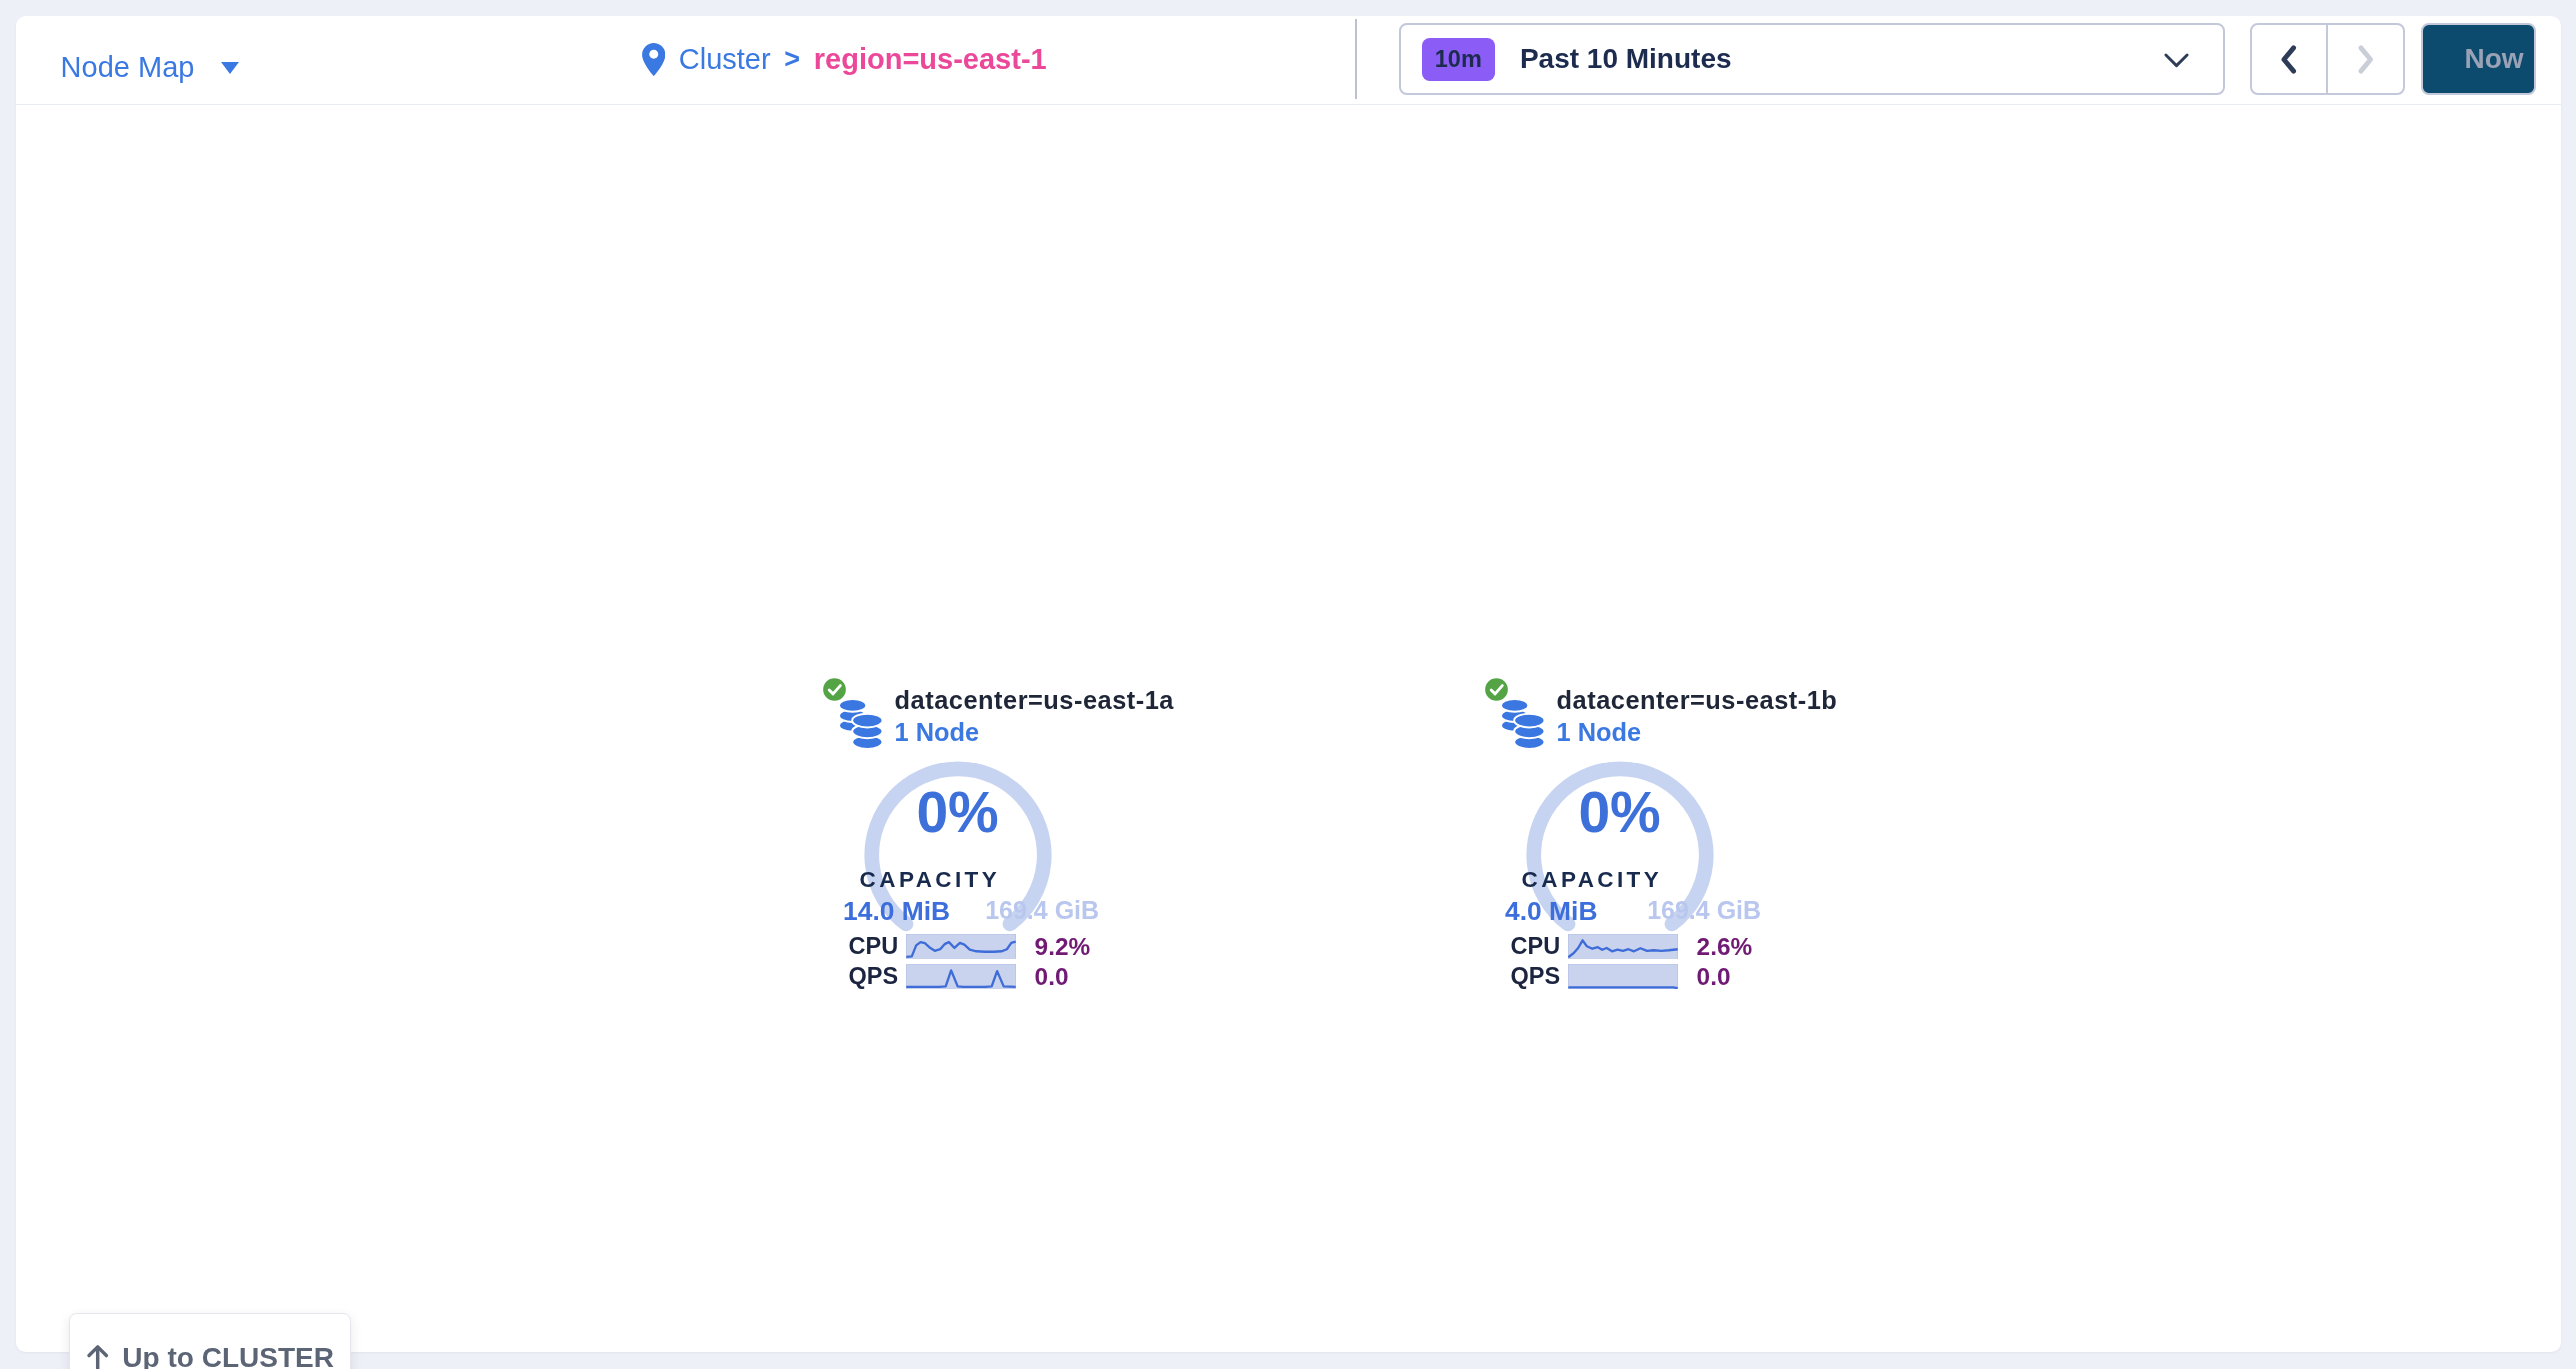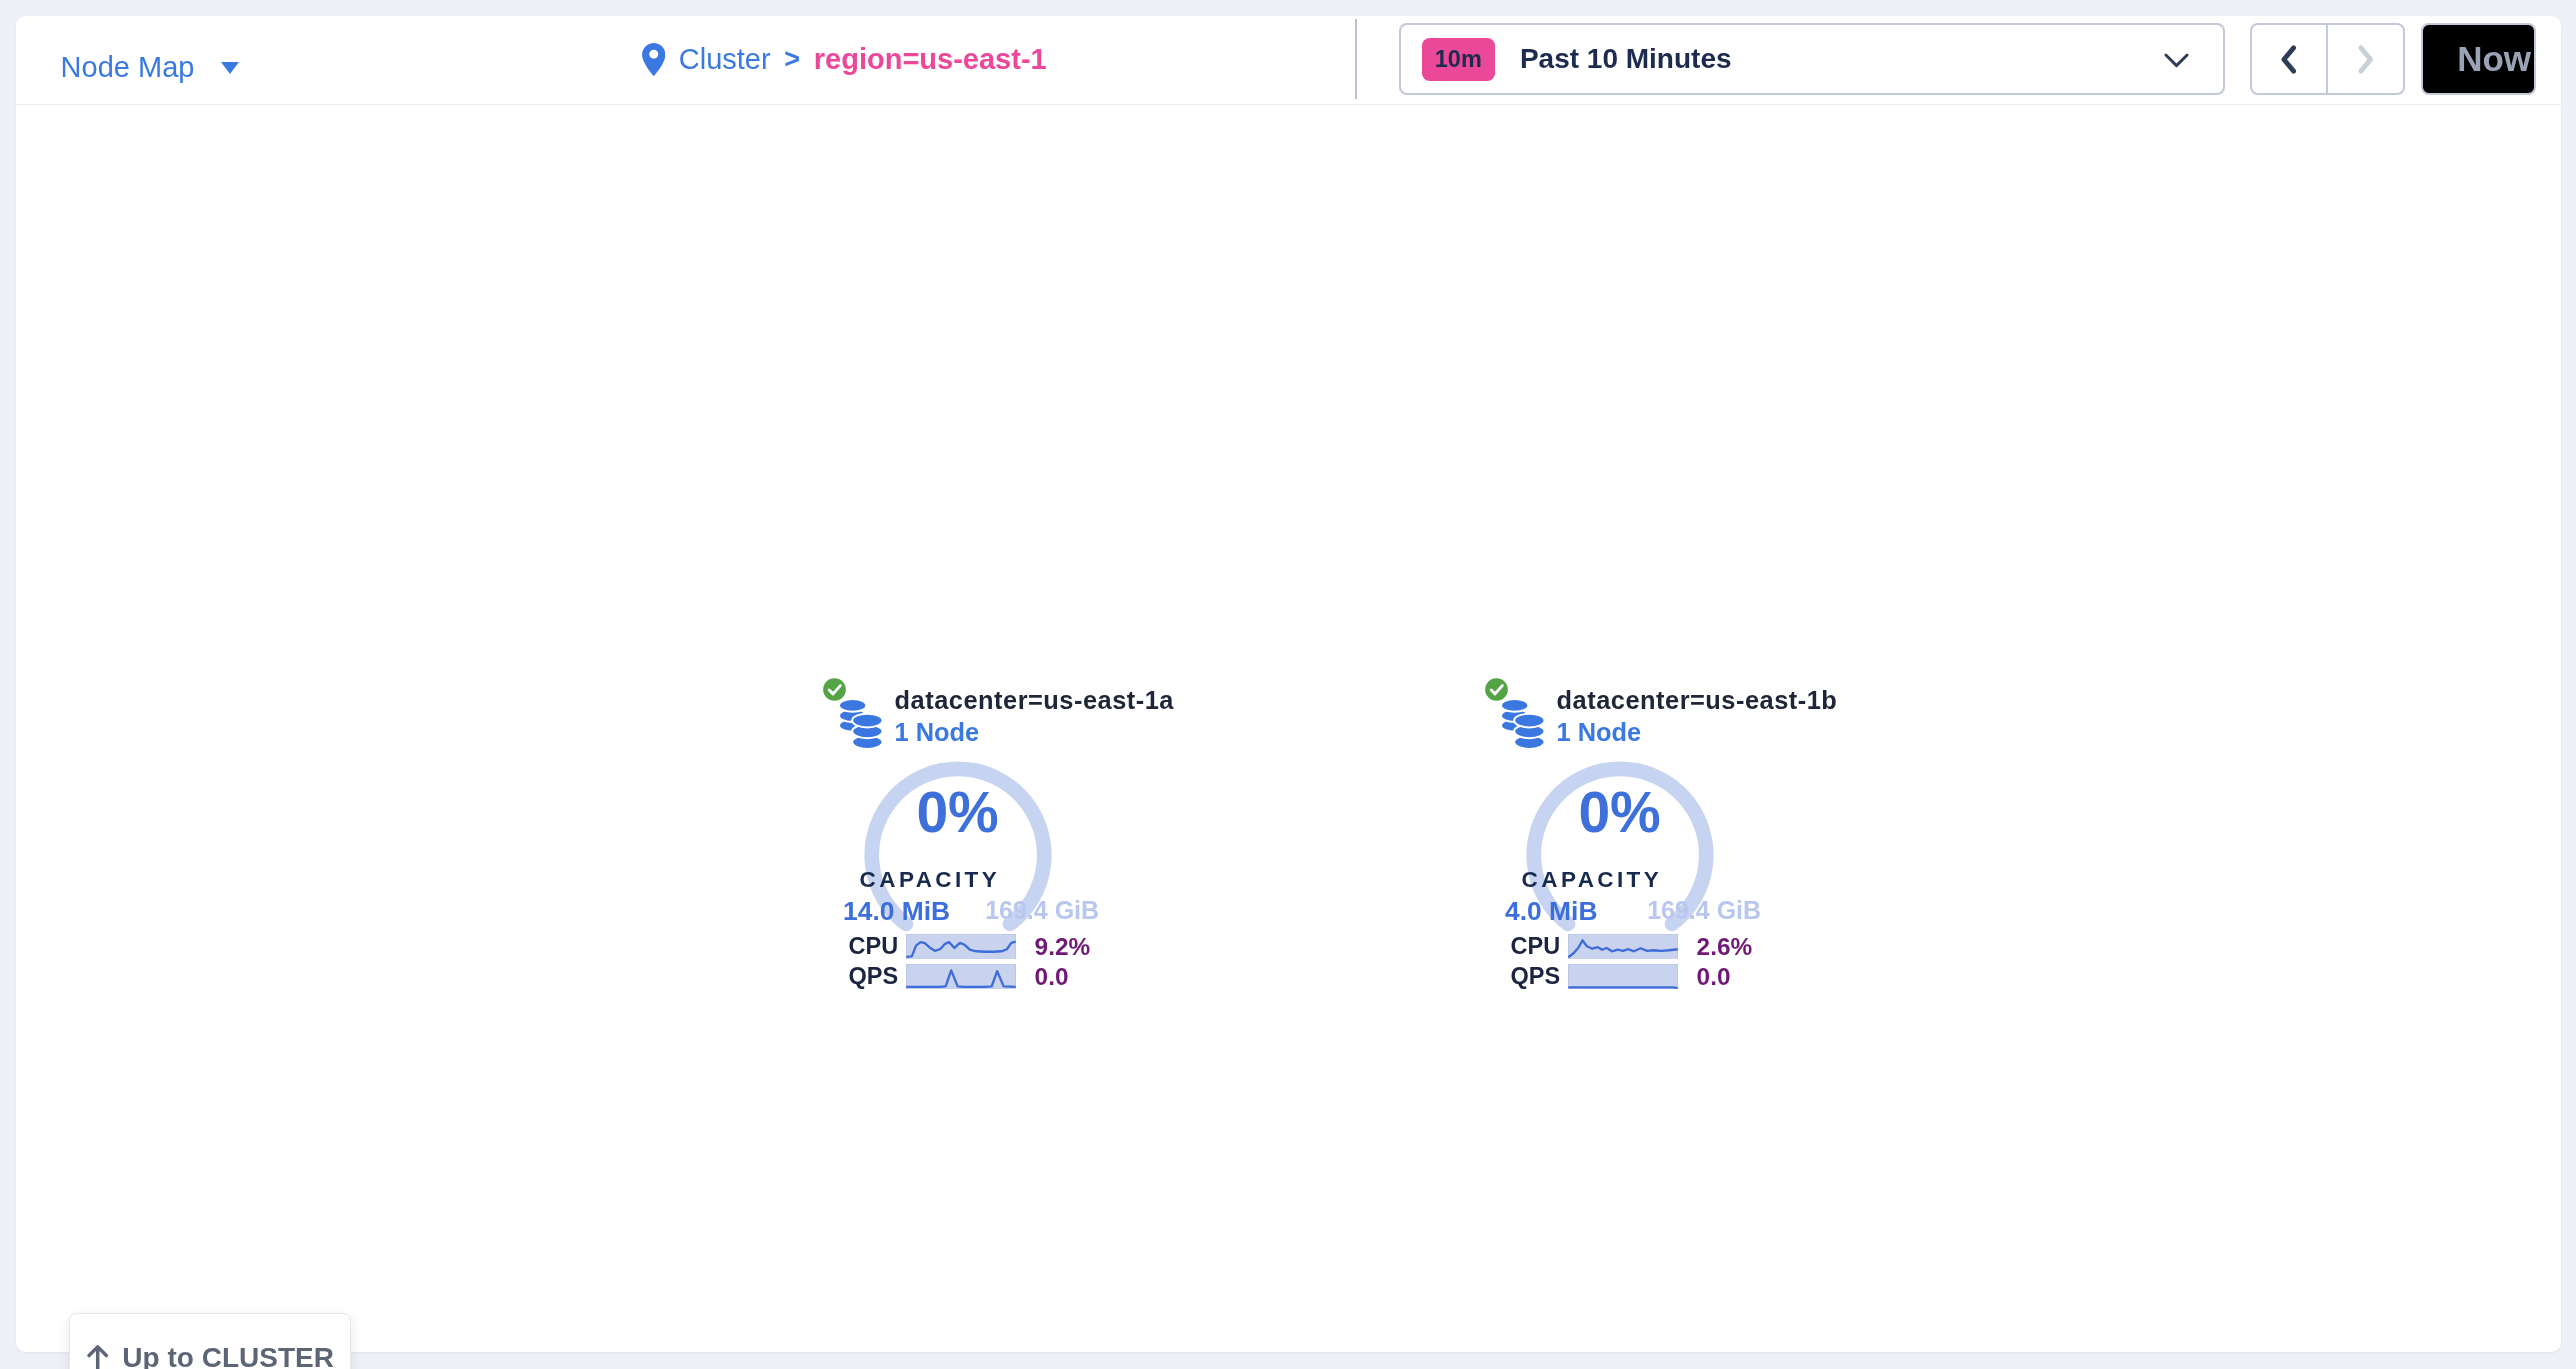--- a/index.html
+++ b/index.html
@@ -27,31 +27,31 @@
   .breadcrumb { position: absolute; left: 626px; top: 0; height: 88px;
                 display: flex; align-items: center; gap: 13.7px; }
   .breadcrumb .root { font-size: 29px; color: #3b79e2; font-weight: 500; cursor: pointer; }
   .breadcrumb .sep  { font-size: 27px; color: #3b79e2; font-weight: 700; }
   .breadcrumb .current { font-size: 29px; color: #ec4899; font-weight: 600; }
   .topbar-divider { position: absolute; left: 1339px; top: 3.9px; width: 2px; height: 80px;
                     background: #b9c1d2; }
   .time-select { position: absolute; left: 1383px; top: 7.8px; width: 826px; height: 72px;
                  border: 2px solid #c3c9da; border-radius: 7.8px;
                  display: flex; align-items: center; background: #fff; cursor: pointer; }
-  .badge-10m { margin-left: 21.5px; background: #ec4899; border-radius: 7.8px;
+  .badge-10m { margin-left: 21.5px; background: #8b5cf6; border-radius: 7.8px;
                padding: 7.8px 12.7px; font-size: 23.5px; font-weight: 700; color: #1c2b4e; }
   .time-label { margin-left: 25.4px; font-size: 28px; font-weight: 700; color: #1c2b4e; }
   .time-chevron { position: absolute; right: 33px; top: 27px; }
   .nav-group { position: absolute; left: 2234px; top: 7.8px; width: 155px; height: 72px;
                border: 2px solid #c3c9da; border-radius: 7.8px; display: flex; background: #fff; }
   .nav-half { flex: 1; display: flex; align-items: center; justify-content: center; cursor: pointer; }
   .nav-half + .nav-half { border-left: 2px solid #c3c9da; }
   .now-btn { position: absolute; left: 2405px; top: 7.8px; width: 115px; height: 72px;
-             border: 2px solid #c3c9da; border-radius: 7.8px; background: #000000;
-             font-size: 35px; font-weight: 700; color: #9aa3b6;
+             border: 2px solid #c3c9da; border-radius: 7.8px; background: #0c4a6e;
+             font-size: 28px; font-weight: 700; color: #9aa3b6;
              font-family: "Liberation Sans", sans-serif; padding-left: 32px; }
   
   .map-area { position: absolute; left: 0; top: 90px; width: 100%; height: 1246px; margin-top: 12px; }
   .locality-card { position: absolute; width: 305px; height: 325px; cursor: pointer; }
   .card-a { left: 804px; top: 557px; }
   .card-b { left: 1466px; top: 557px; }
   .check-badge { position: absolute; left: 0; top: 0; z-index: 2; }
   .db-icon { position: absolute; left: 17.6px; top: 21.5px; z-index: 1; }
   .dc-title { position: absolute; left: 75px; top: 11.7px; font-size: 25.4px; font-weight: 700;
               color: #1e2637; letter-spacing: 0.5px; white-space: nowrap; }

